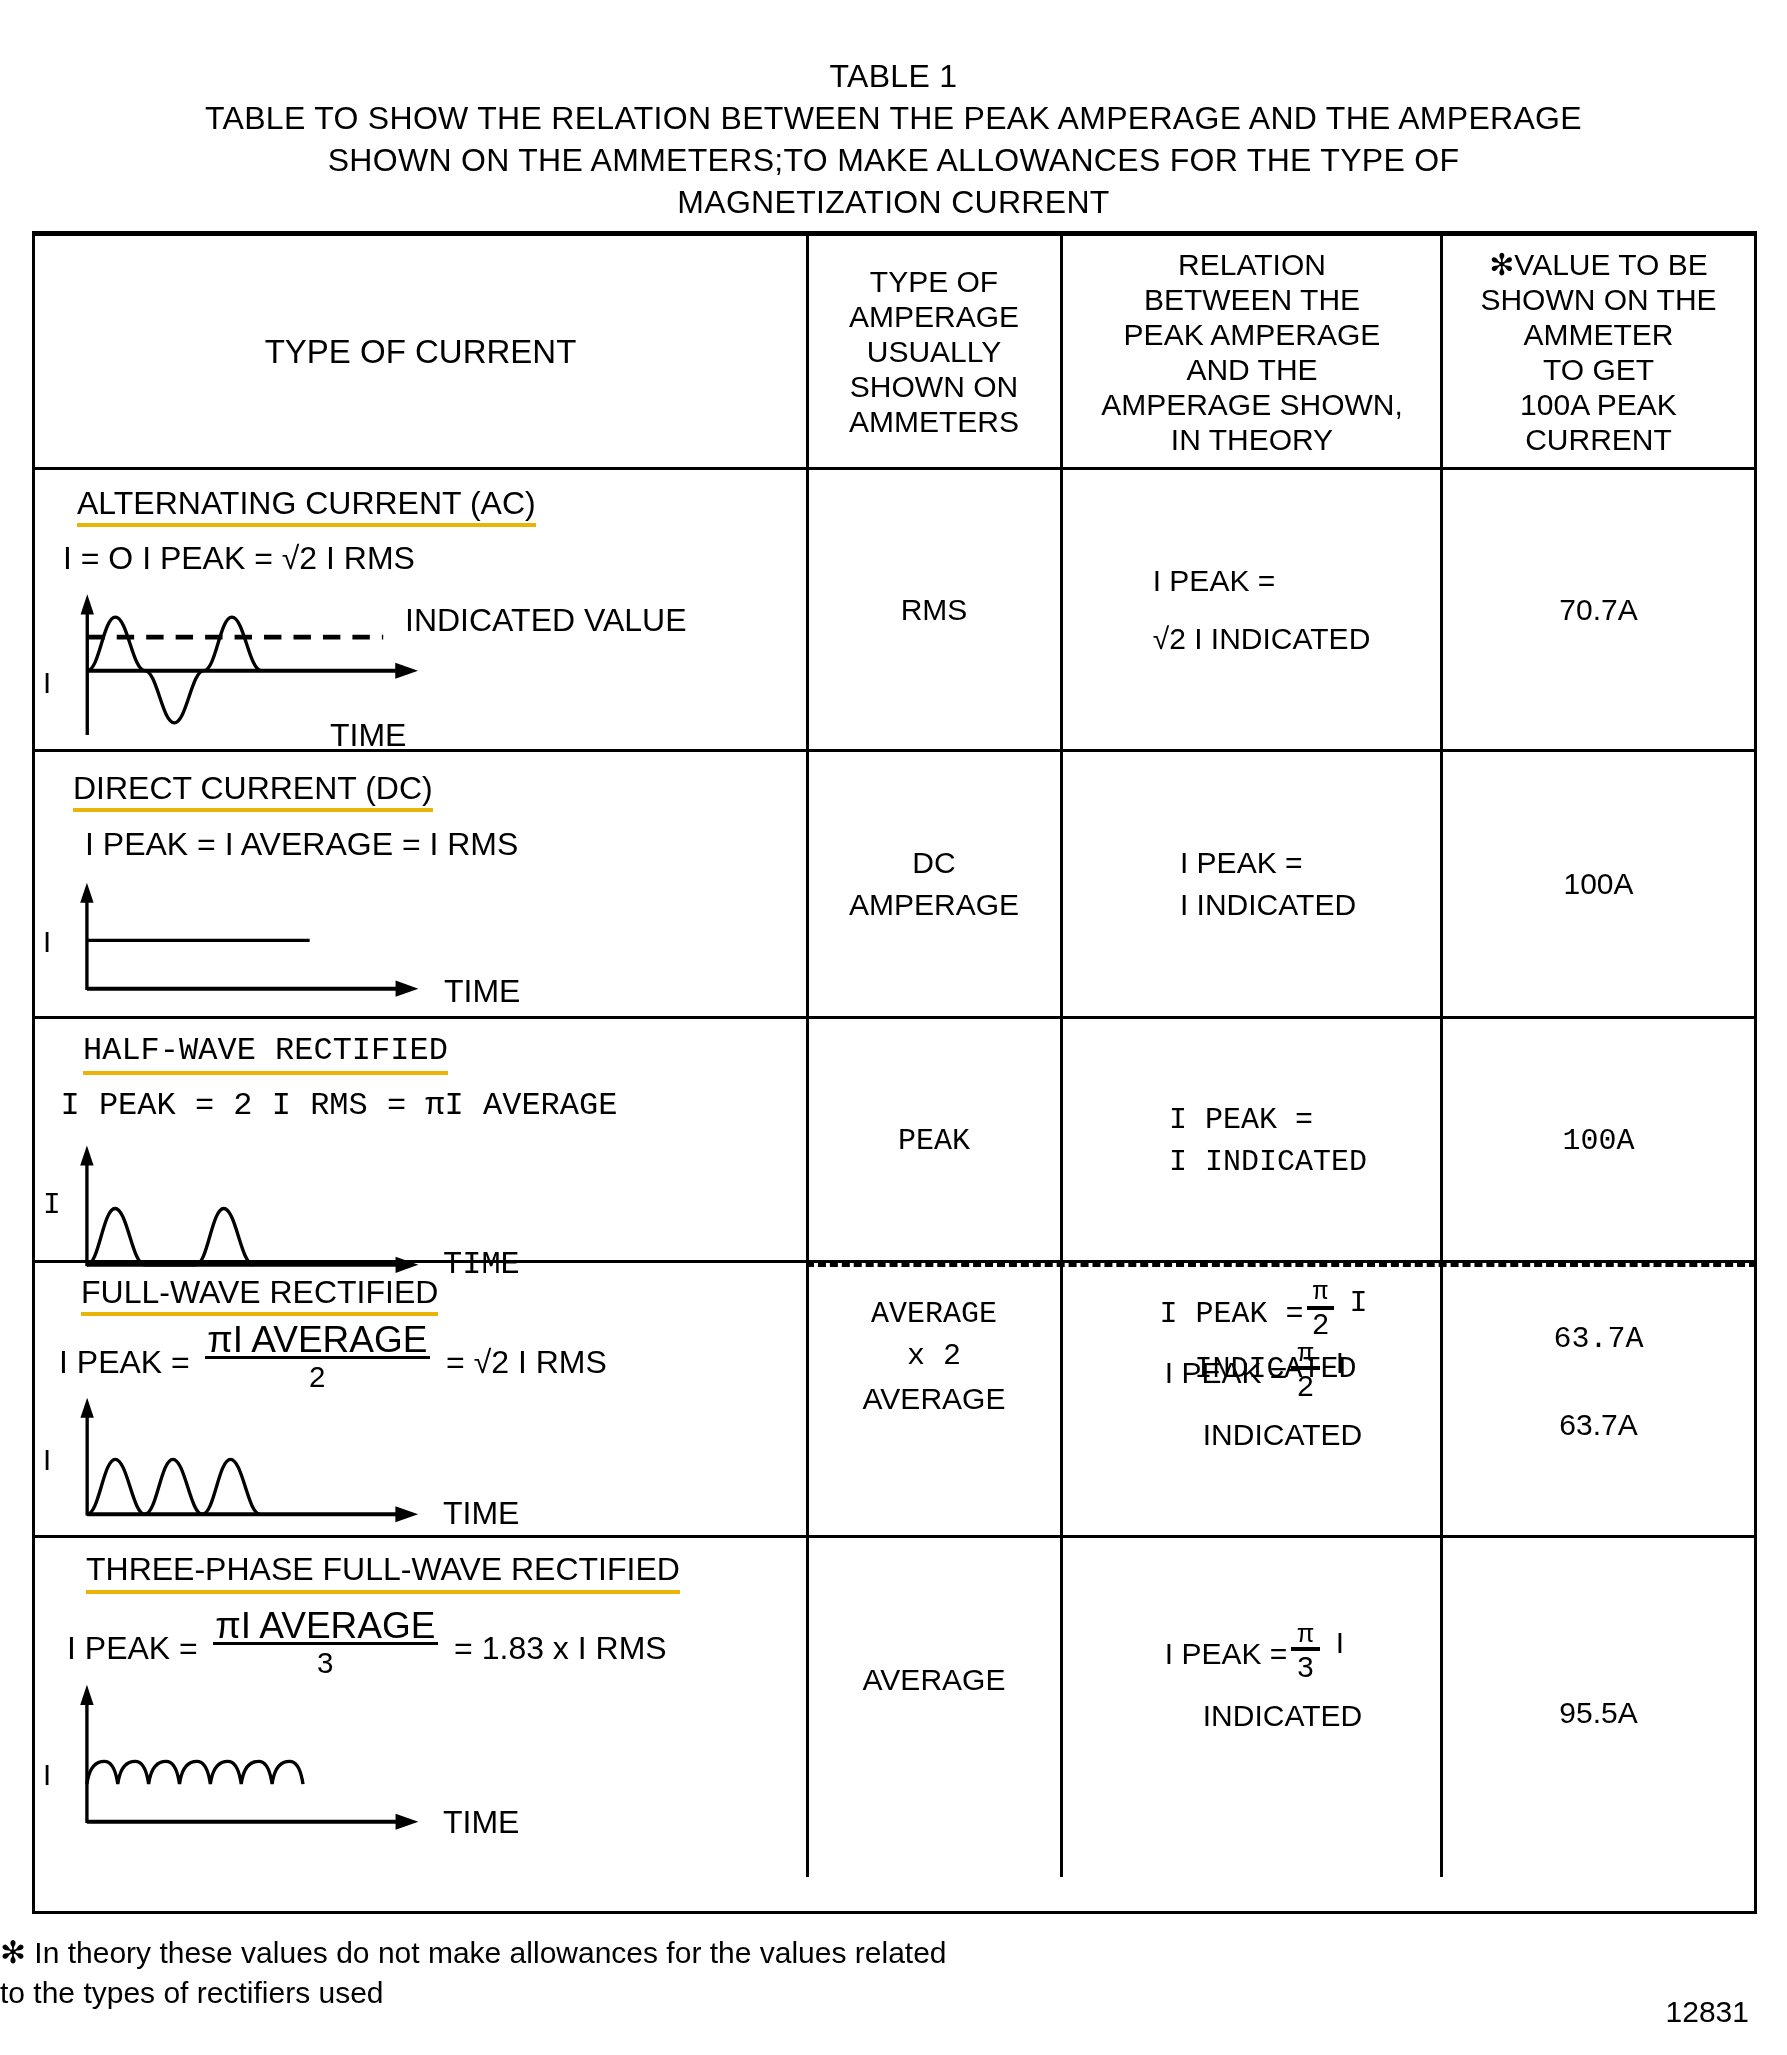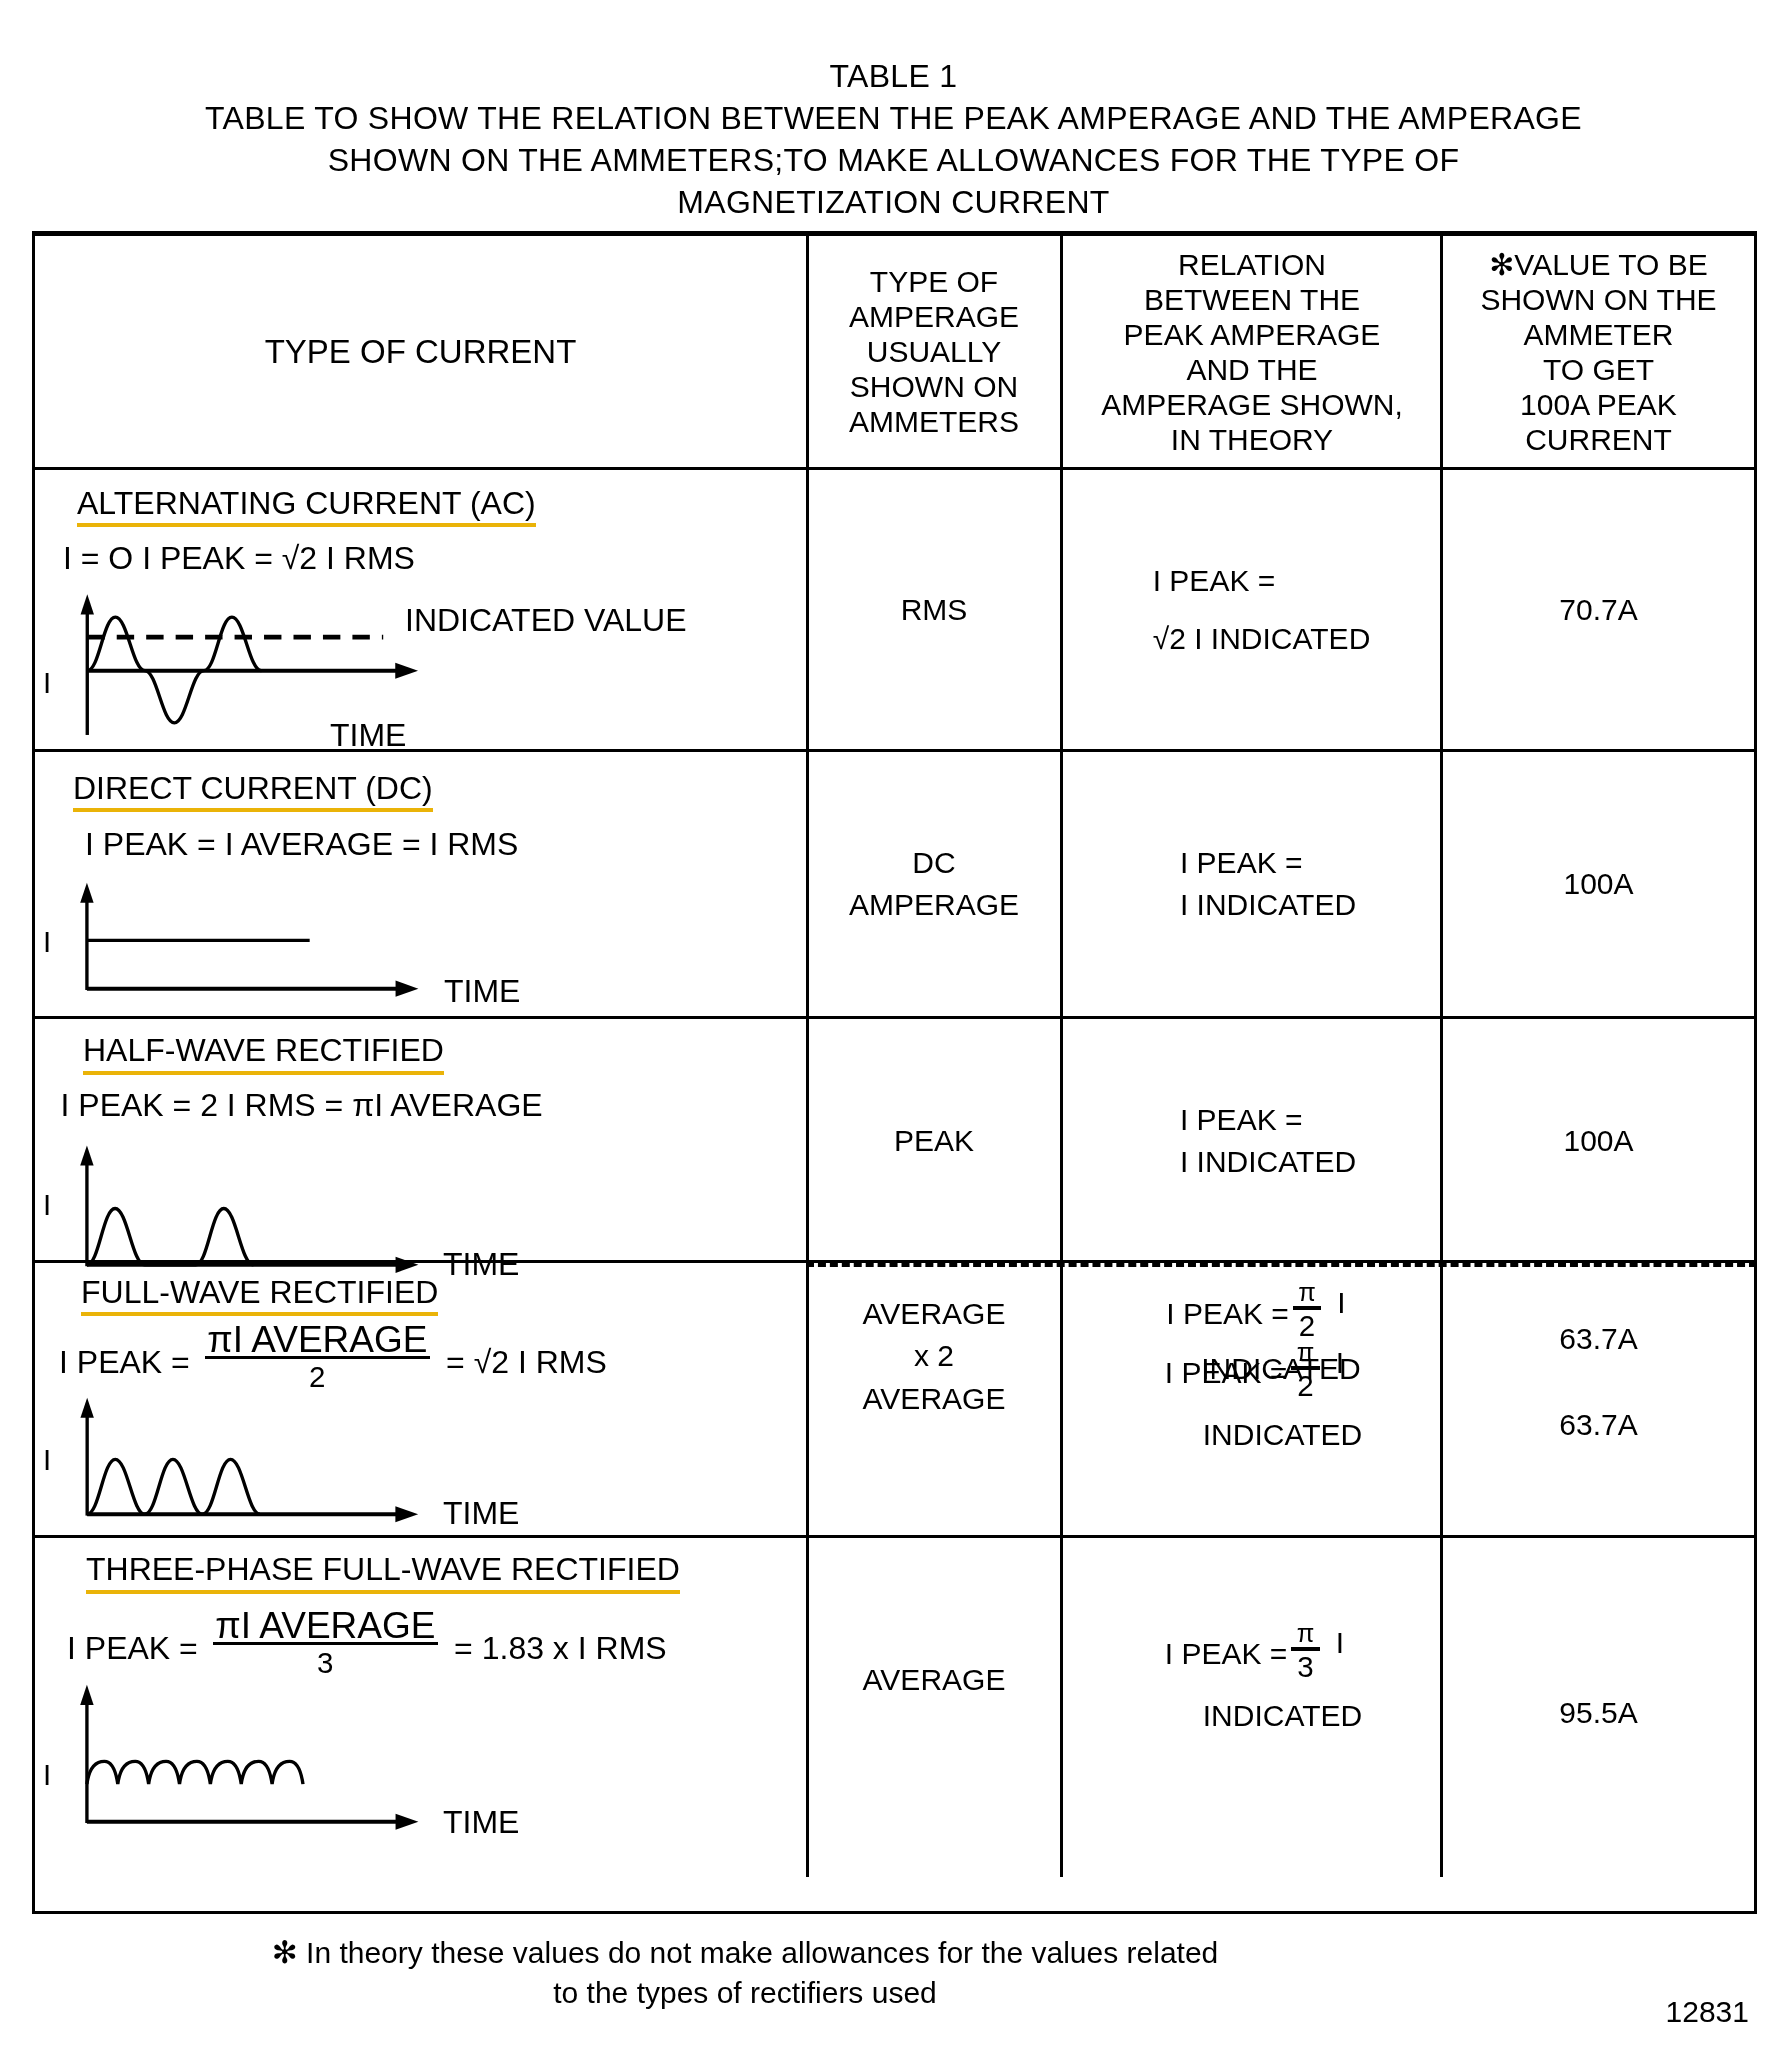--- a/index.html
+++ b/index.html
@@ -154,21 +154,20 @@
     align-items: center;
     justify-content: center;
     text-align: center;
   }
 
   
   #footnote {
     position: absolute;
     left: 0; top: 1933px;
     width: 1490px;
-    text-align: center;
   }
   .fn-line {
     font-size: 30px;
     line-height: 40px;
     white-space: nowrap;
   }
   #doc-number {
     position: absolute;
     right: 38px;
     top: 1995px;
@@ -313,21 +312,21 @@
         <div>I PEAK  =</div>
         <div>I INDICATED</div>
       </div>
     </div>
 
     <div class="cell c4">
       <div class="val">100A</div>
     </div>
   </div>
 
-  <div class="trow" style="height:244px;">
+  <div class="trow" style="height:244px;font-family:Liberation Mono, monospace;">
     <div class="vrule v1"></div>
     <div class="vrule v2"></div>
     <div class="vrule v3"></div>
     <div id="hw-dash"></div>
 
     <div class="cell c1">
       <div class="desc">
         <div class="desc-title" style="left:48px; top:13.4px;">HALF-WAVE RECTIFIED</div>
         <div class="formula" style="left:25.5px; top:68px;">
           <span>I PEAK  =  2 I RMS  =  </span><span class="piglyph">π</span><span>I AVERAGE</span>

